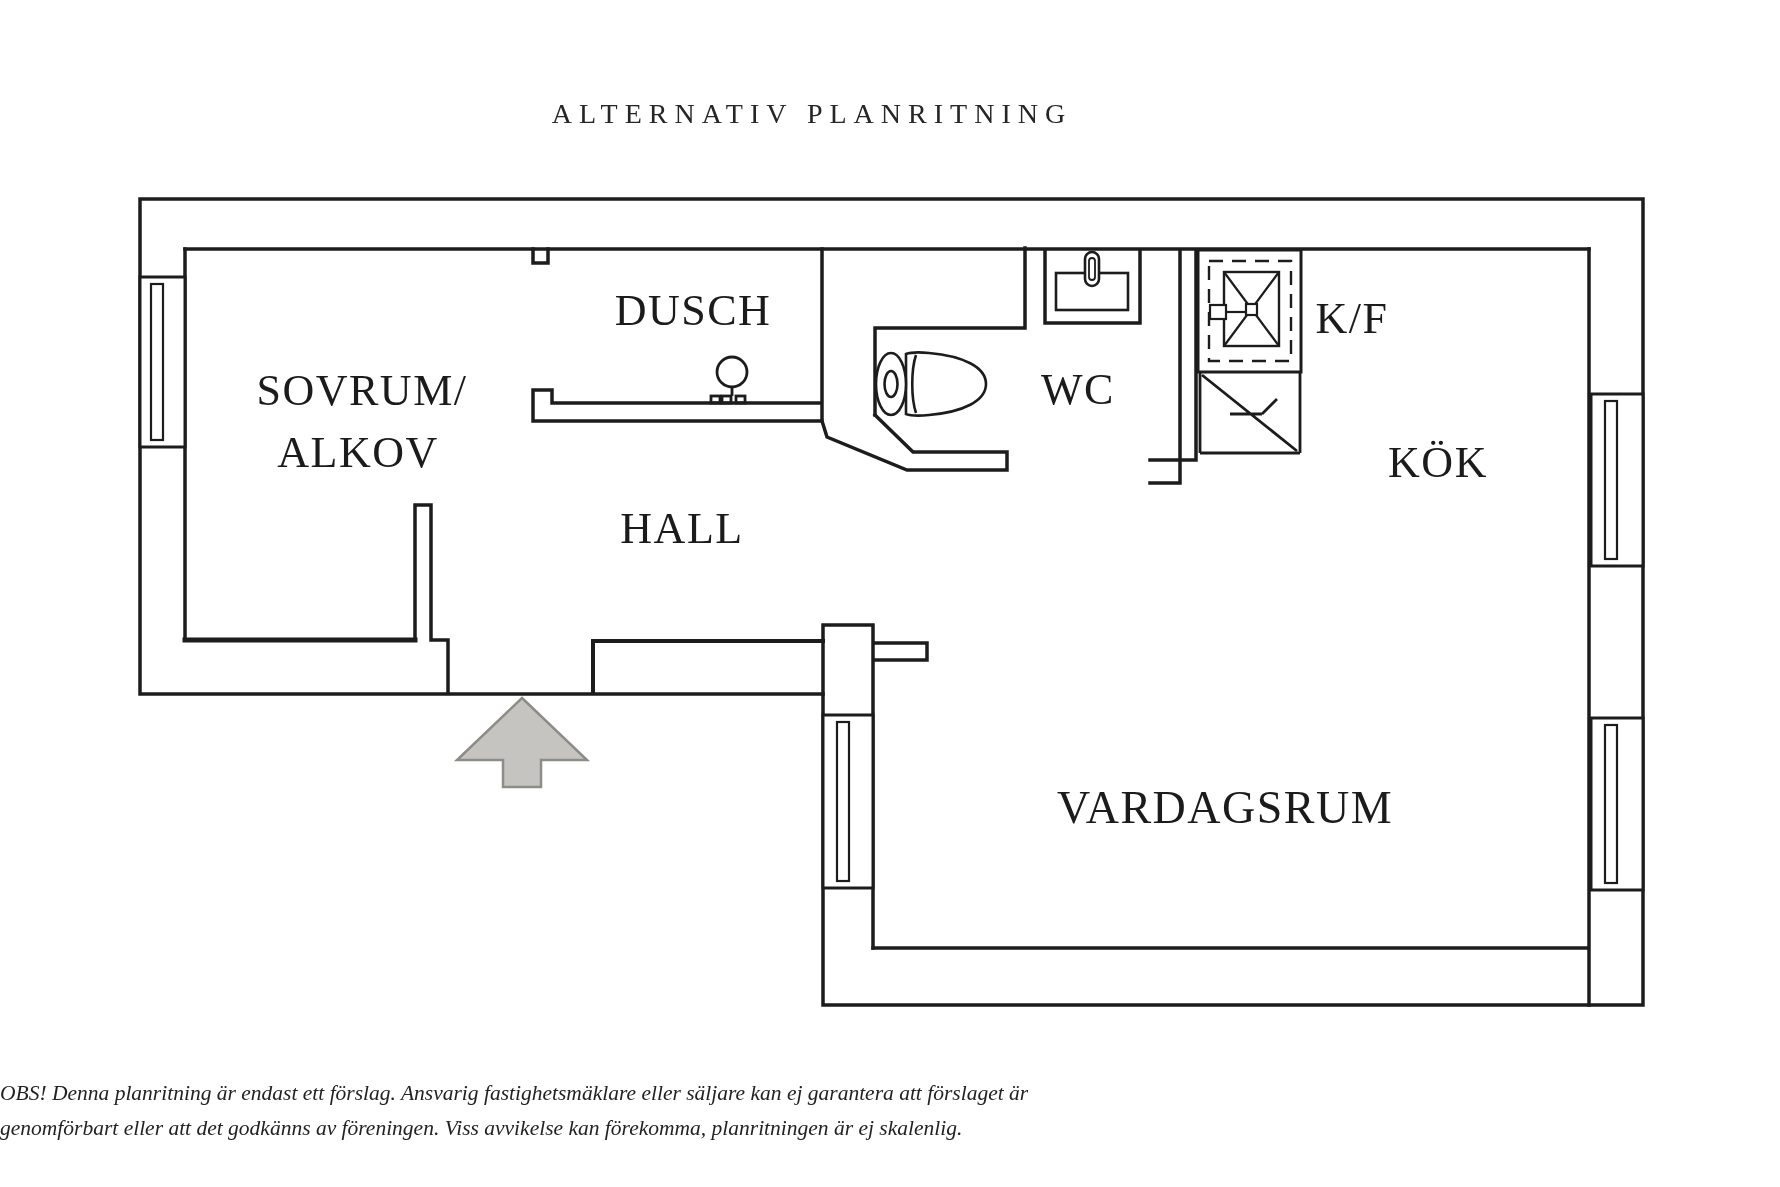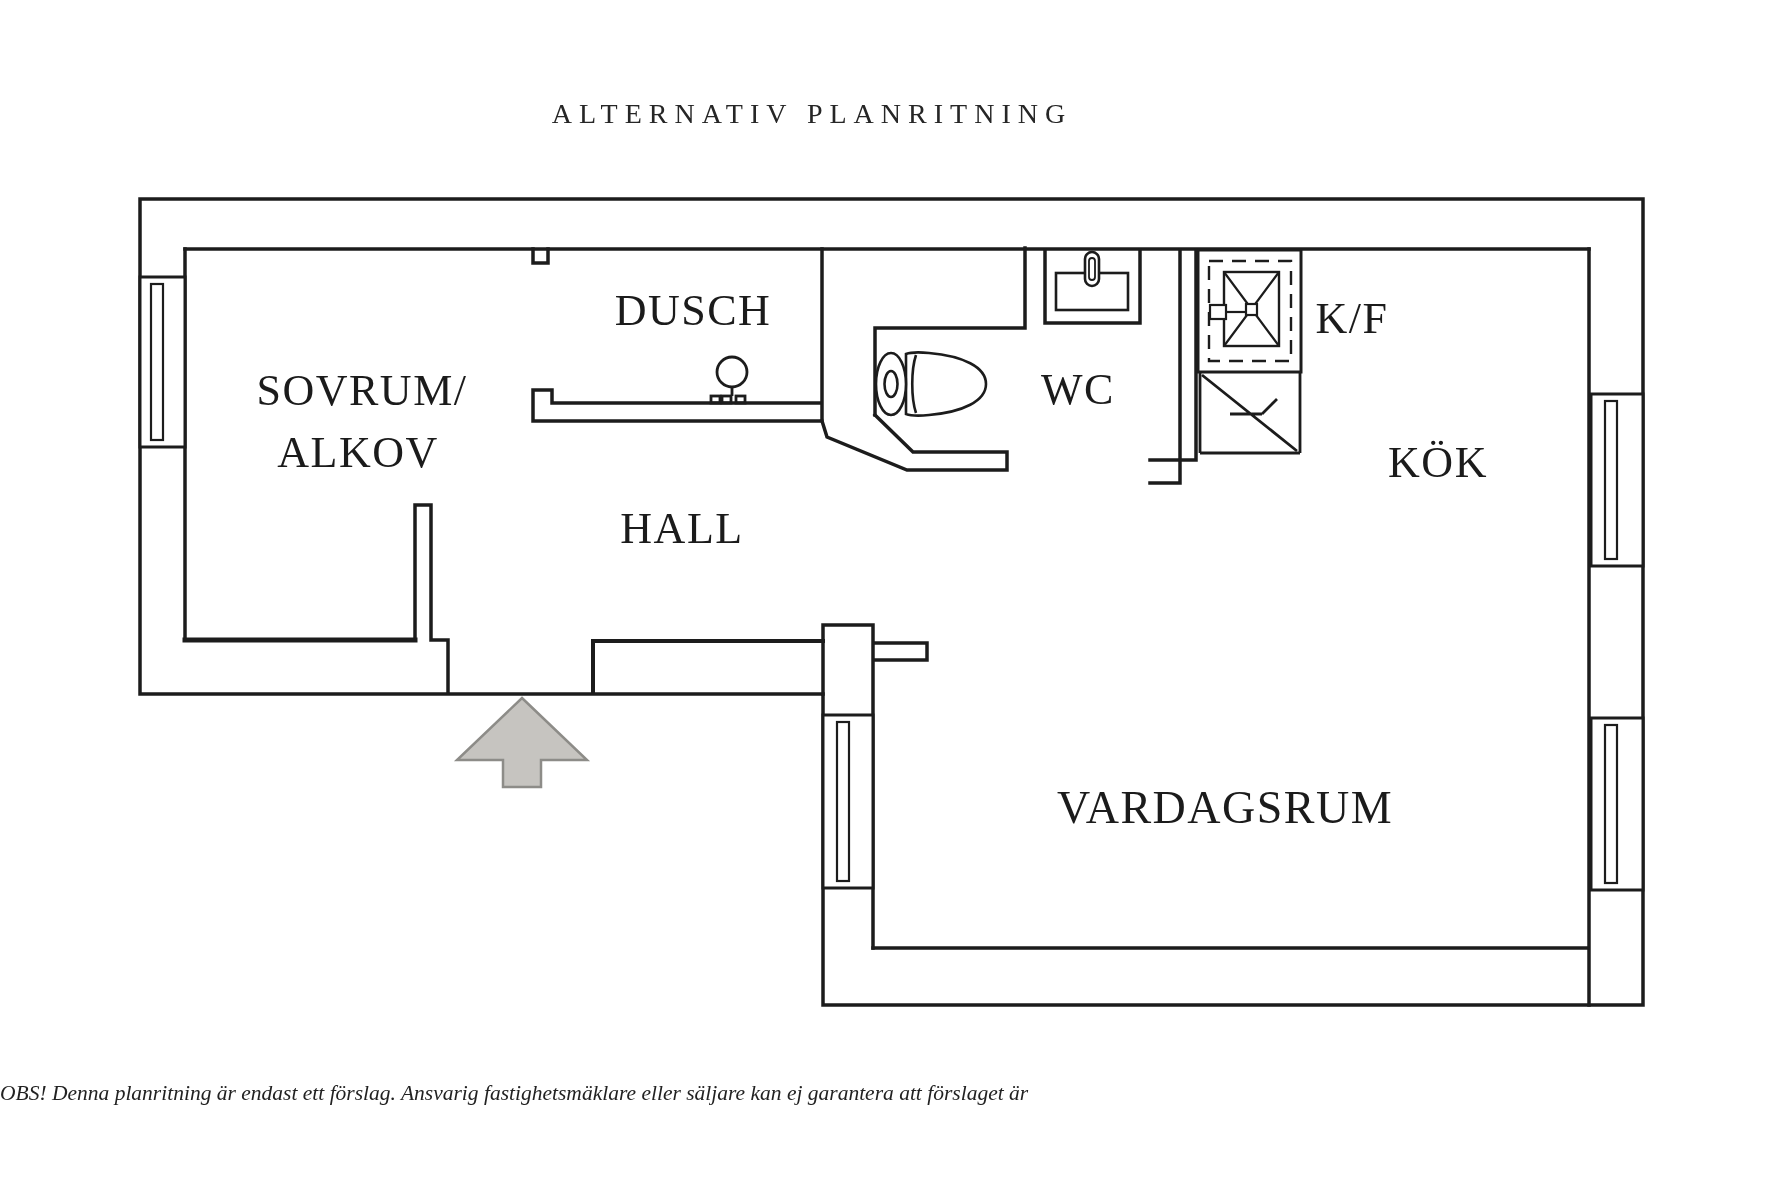--- a/index.html
+++ b/index.html
@@ -138,15 +138,16 @@
       <text class="room-label" x="682" y="543">HALL</text>
       <text class="room-label" x="1078" y="404">WC</text>
       <text class="room-label" x="1352" y="333">K/F</text>
       <text class="room-label" x="1438" y="477">KÖK</text>
       <text class="room-label" x="1225" y="823" font-size="46">VARDAGSRUM</text>
     </g>
   </svg>
 
   <div class="disclaimer">
     <div>OBS! Denna planritning är endast ett förslag. Ansvarig fastighetsmäklare eller säljare kan ej garantera att förslaget är</div>
+    <div>genomförbart eller att det godkänns av föreningen. Viss avvikelse kan förekomma, planritningen är ej skalenlig.</div>
   </div>
 
 </div>
 
 </body></html>

